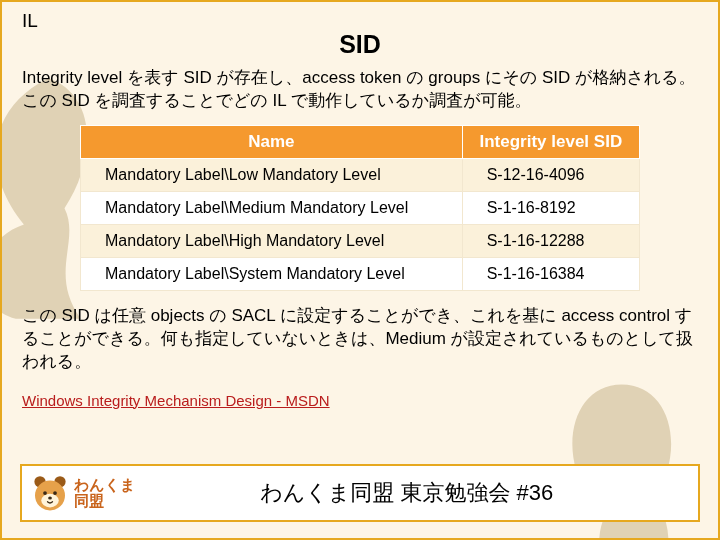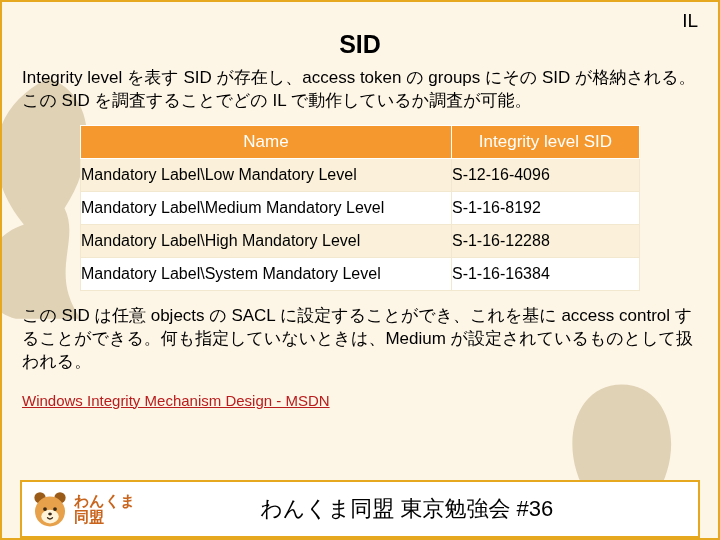--- a/index.html
+++ b/index.html
@@ -28,21 +28,21 @@
   }
   .wm1 { left: -60px; top: 60px; }
   .wm2 { right: -10px; top: 350px; }
   .wm1 svg, .wm2 svg { width: 180px; height: 260px; }
   .content {
     position: relative;
     z-index: 2;
     padding: 6px 20px 0 20px;
   }
   .pre-title {
-    text-align: right;
+    text-align: left;
     font-size: 19px;
     font-weight: normal;
     margin-top: 2px;
   }
   .title {
     text-align: center;
     font-size: 25px;
     font-weight: bold;
     margin-top: -2px;
     margin-bottom: 8px;
@@ -54,44 +54,44 @@
   }
   table.sidtable {
     border-collapse: collapse;
     width: 560px;
     margin: 0 auto 14px auto;
     background: #fff;
   }
   table.sidtable th {
     background: #f5992e;
     color: #fff;
-    font-weight: normal;
+    font-weight: bold;
     font-size: 17px;
     padding: 6px 10px;
     border: 1px solid #fff;
     text-align: center;
   }
   table.sidtable td {
     font-size: 16px;
-    padding: 7px 0;
+    padding: 7px 24px;
     border: 1px solid #f2e7cf;
   }
   table.sidtable tr:nth-child(even) td {
     background: #fbf1da;
   }
   .link {
     font-size: 15px;
     color: #b91c1c;
     text-decoration: underline;
     display: inline-block;
     margin-top: 6px;
   }
   .footer {
     position: absolute;
-    bottom: 0;
+    bottom: 16px;
     left: 18px;
     right: 18px;
     border: 2px solid #e6a81f;
     background: #fff;
     height: 54px;
     display: flex;
     align-items: center;
     z-index: 3;
   }
   .logo-box {

